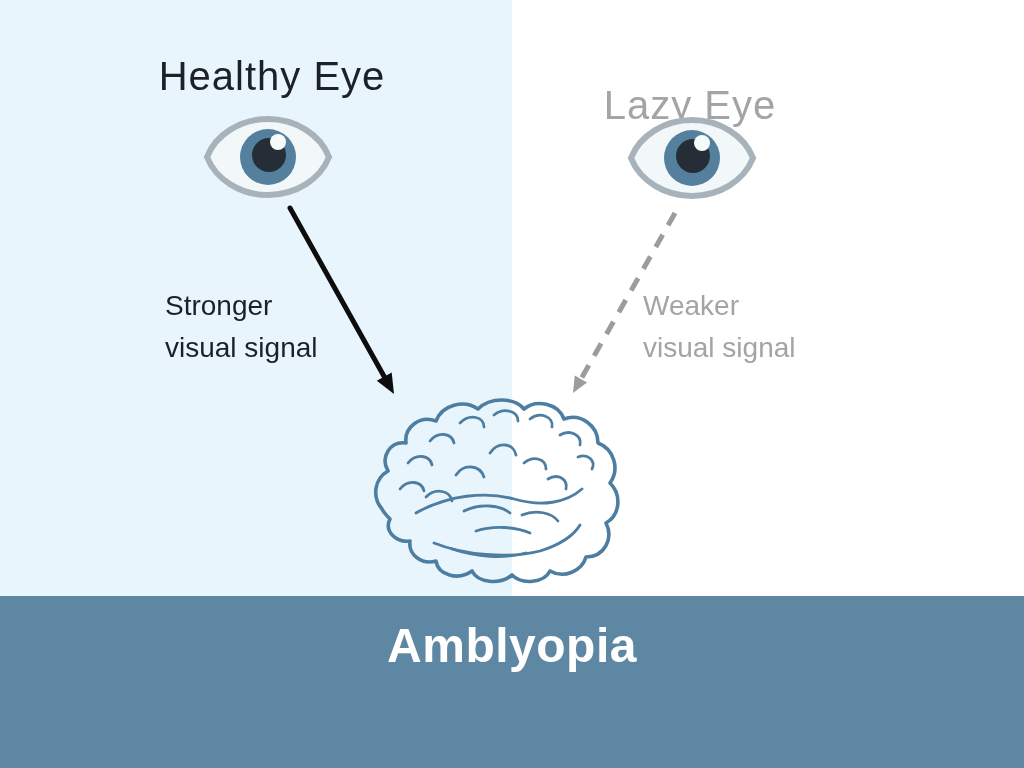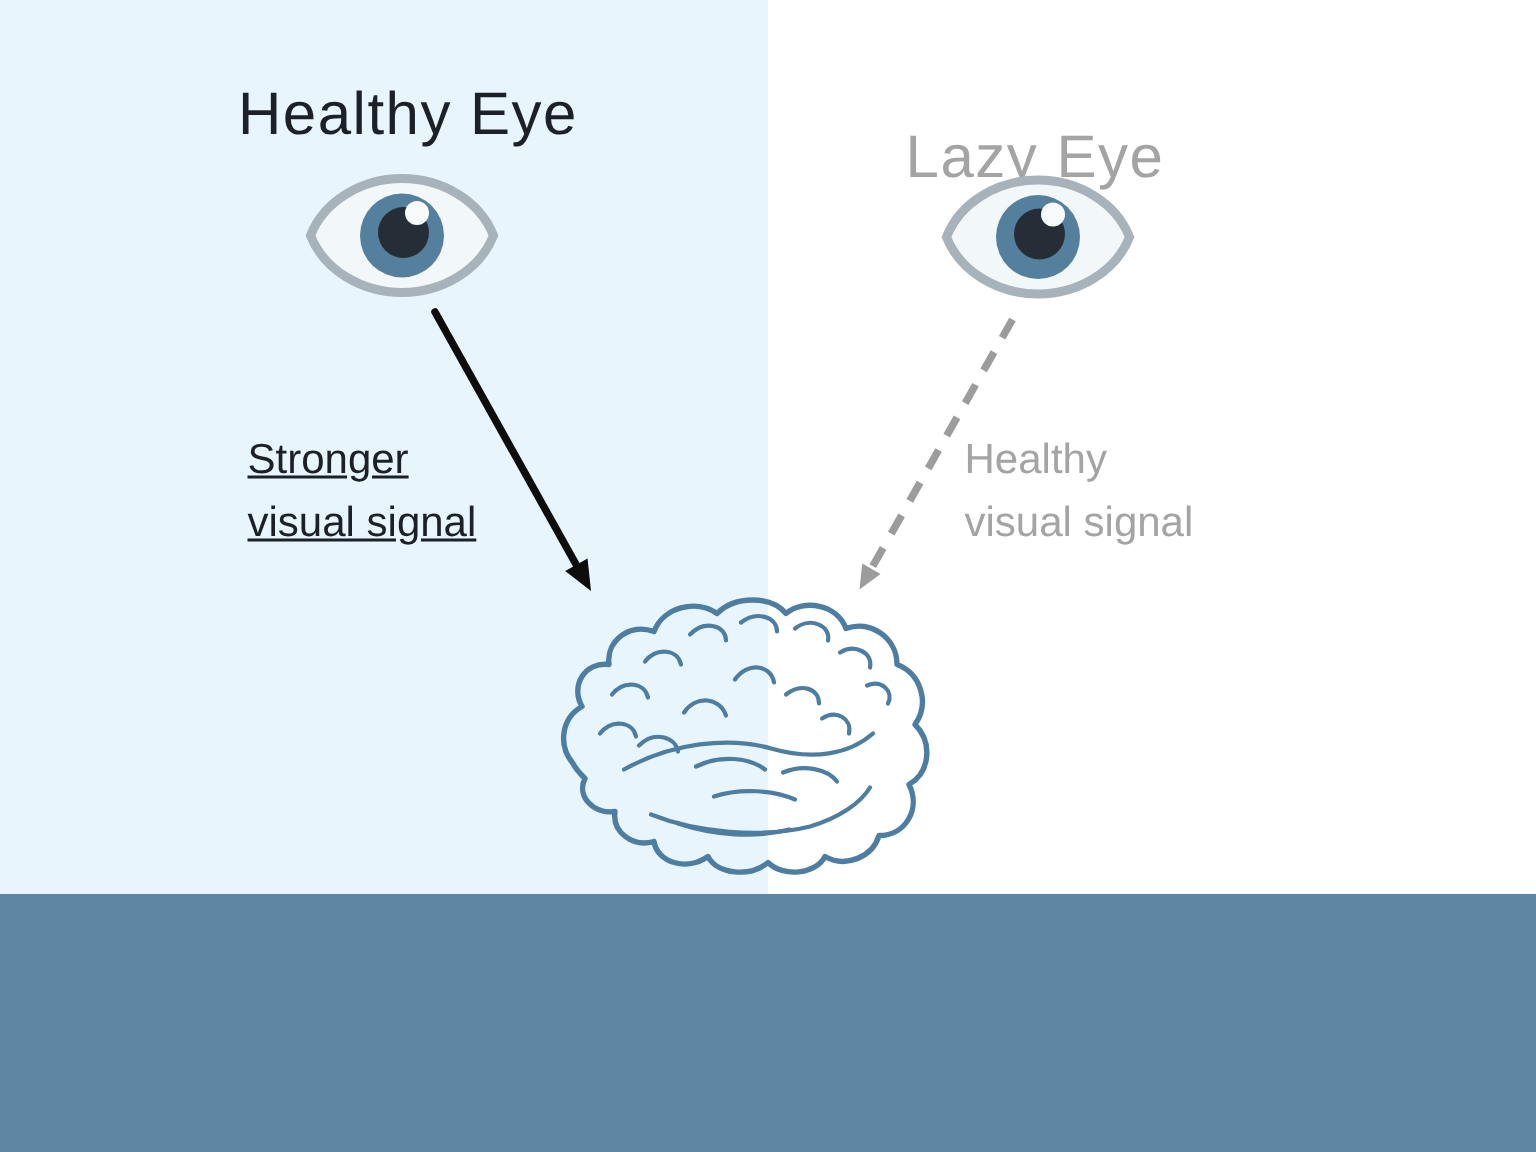--- a/index.html
+++ b/index.html
@@ -37,21 +37,21 @@
   .solid-line{stroke:var(--arrow-black);stroke-width:5;stroke-linecap:round;fill:none;}
   .solid-head{fill:var(--arrow-black);}
   .dashed-line{stroke:var(--arrow-gray);stroke-width:5;stroke-linecap:butt;stroke-dasharray:14 11;fill:none;}
   .dashed-head{fill:var(--arrow-gray);}
 
   .signal-label{
     position:absolute;top:285px;
     font-size:28px;line-height:42px;font-weight:400;
     white-space:nowrap;
   }
-  .signal-label.stronger{left:165px;color:var(--dark-text);text-decoration:underline;}
+  .signal-label.stronger{left:165px;color:var(--dark-text);}
   .signal-label.weaker{left:643px;color:var(--gray-text);}
 
   .brain-svg{position:absolute;left:364px;top:397px;width:260px;height:192px;}
   .brain-stroke{fill:none;stroke:var(--brain-stroke);stroke-linecap:round;stroke-linejoin:round;}
   .brain-outer{stroke-width:3.6;}
   .brain-inner{stroke-width:2.8;}
 
   .banner{
     position:absolute;left:0;top:596px;width:1024px;height:172px;
     background:var(--banner-bg);
@@ -98,21 +98,21 @@
     <line class="dashed-line" x1="115" y1="8" x2="21" y2="174"></line>
     <polygon class="dashed-head" points="13,188 14.8,170.6 27,177.6"></polygon>
   </svg>
 
   <div class="signal-label stronger">
     <div>Stronger</div>
     <div>visual signal</div>
   </div>
 
   <div class="signal-label weaker">
-    <div>Healthy</div>
+    <div>Weaker</div>
     <div>visual signal</div>
   </div>
 
   <svg class="brain-svg" viewBox="0 0 260 192">
     <path class="brain-stroke brain-outer" d="M 18,112
       C 8,100 10,82 24,74
       C 16,60 26,44 42,46
       C 40,30 56,18 72,24
       C 78,8 100,2 114,12
       C 126,0 150,0 160,12
@@ -144,16 +144,17 @@
     <path class="brain-stroke brain-inner" d="M 126,56 C 134,44 150,46 152,58"></path>
     <path class="brain-stroke brain-inner" d="M 160,66 C 170,58 182,62 182,72"></path>
     <path class="brain-stroke brain-inner" d="M 184,82 C 194,76 204,82 202,92"></path>
     <path class="brain-stroke brain-inner" d="M 100,114 C 116,106 136,108 146,116"></path>
     <path class="brain-stroke brain-inner" d="M 158,118 C 172,112 188,116 194,124"></path>
     <path class="brain-stroke brain-inner" d="M 112,134 C 130,128 152,130 166,136"></path>
   </svg>
 
   <div class="banner">
     <div class="banner-title">
+      <div>Amblyopia</div>
     </div>
   </div>
 
 </div>
 
 </body></html>

